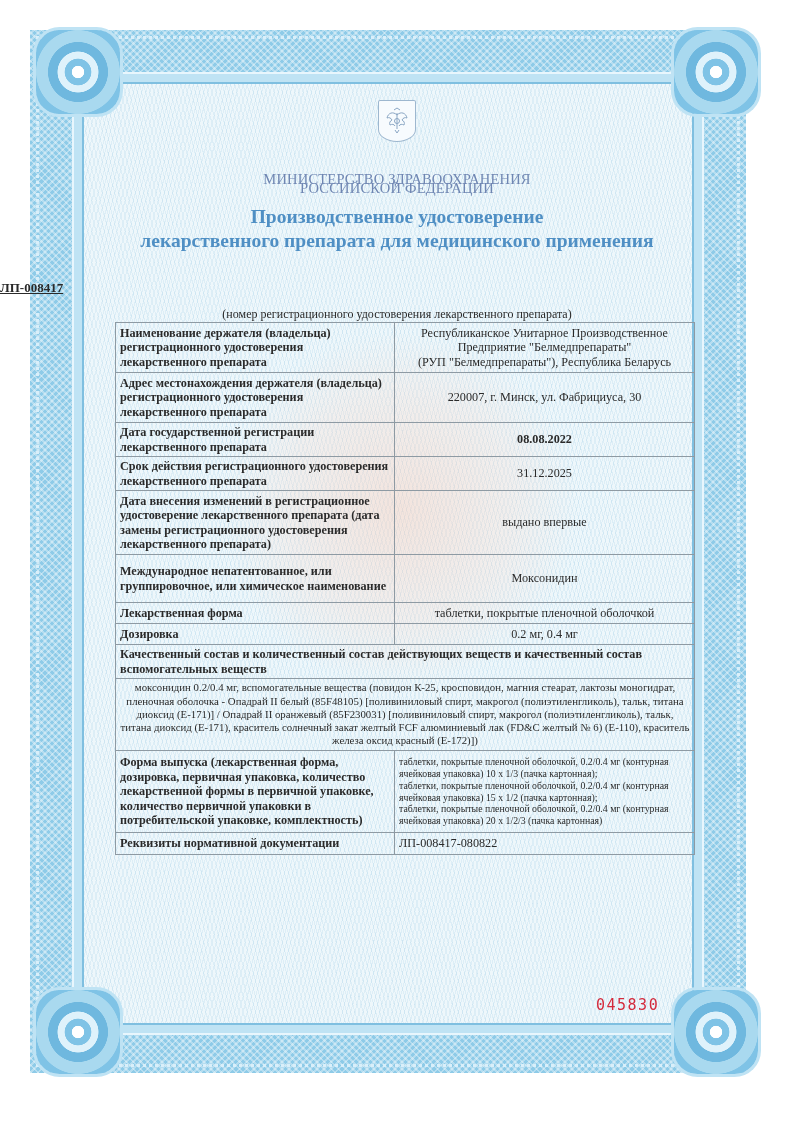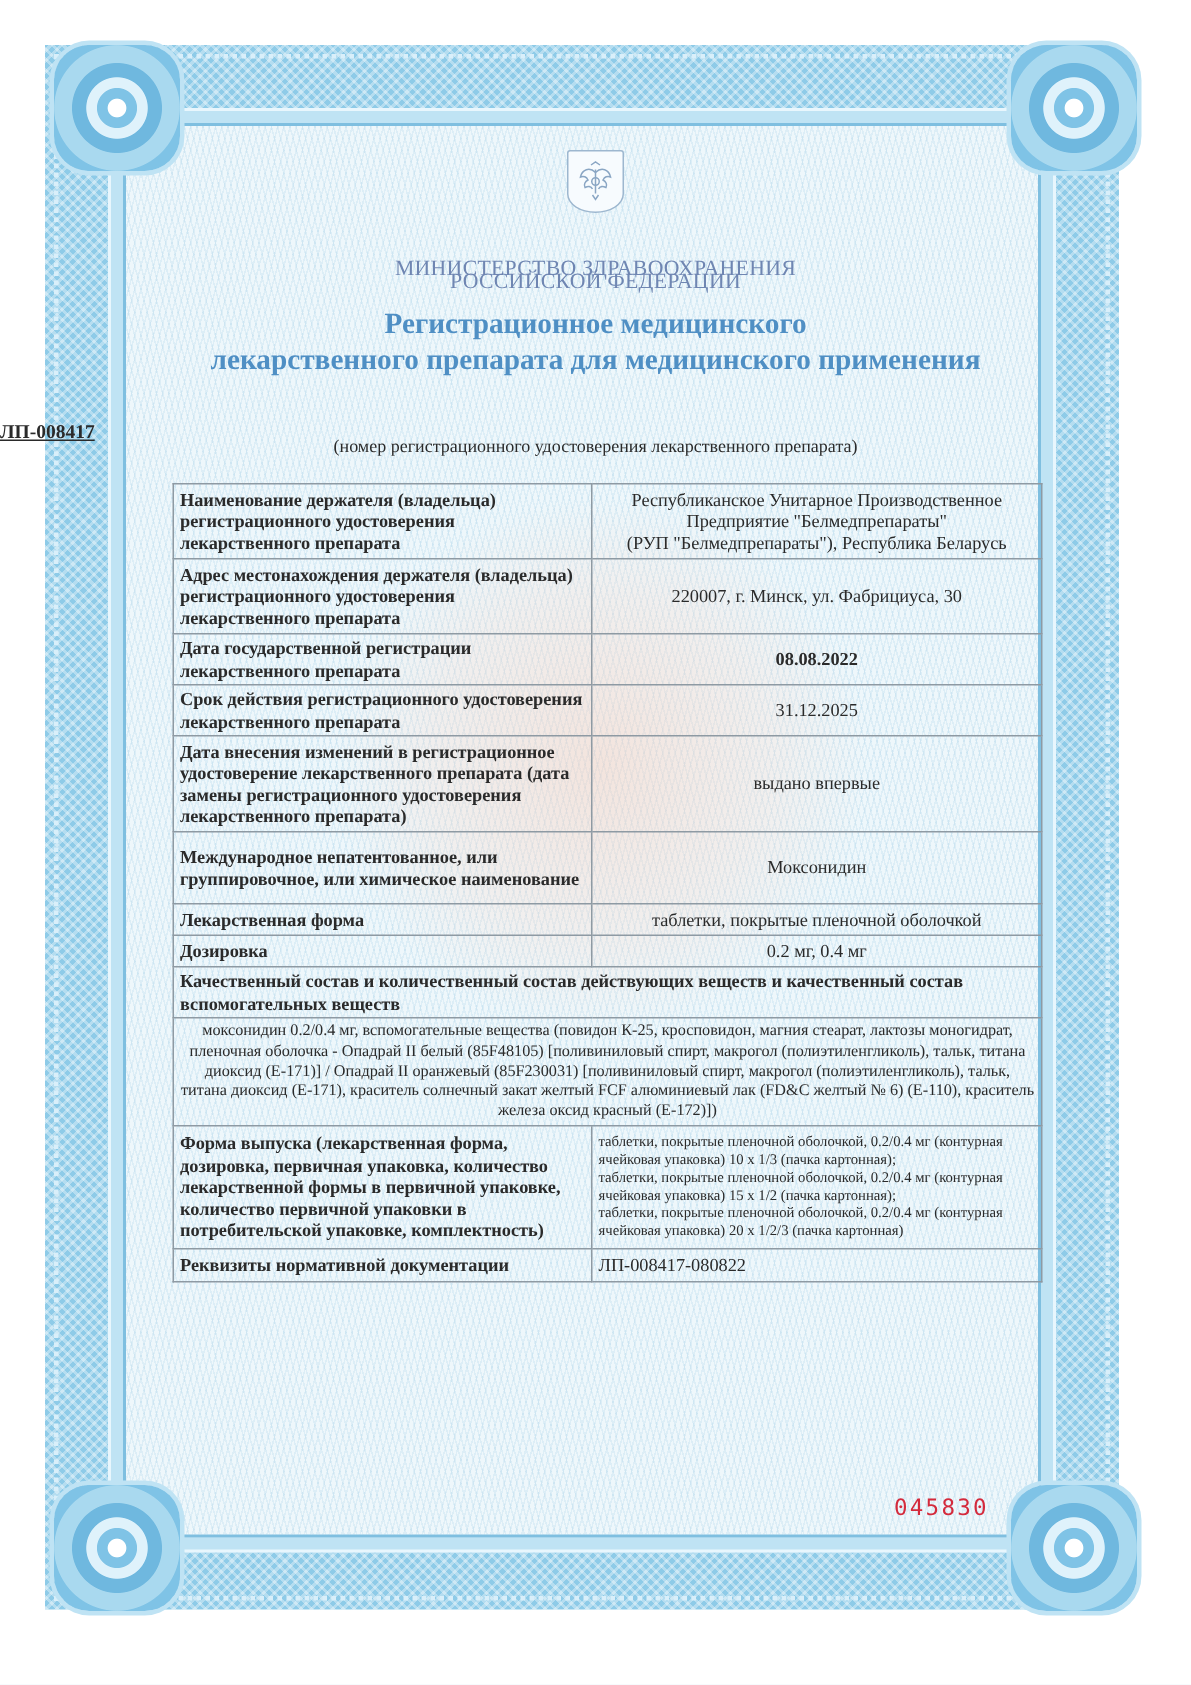--- a/index.html
+++ b/index.html
@@ -63,21 +63,21 @@
     color: #4f8fc4; font-size: 19.5px; line-height: 24px;
   }
   .title.l1 { top: 205px; }
   .title.l2 { top: 229px; }
 
   .regnum {
     position: absolute; left: 0; width: 794px; top: 280px; text-align: left;
     font-weight: bold; font-size: 13px; text-decoration: underline; color: #2a2a2a;
   }
   .regnum-caption {
-    position: absolute; left: 0; width: 794px; top: 290px; text-align: center;
+    position: absolute; left: 0; width: 794px; top: 307px; text-align: center;
     font-size: 12px; color: #2a2a2a;
   }
 
   table.cert {
     position: absolute; left: 115px; top: 322px; width: 580px;
     border-collapse: collapse; font-size: 12.2px; line-height: 14.4px;
   }
   table.cert td { border: 1px solid #8e9aa3; vertical-align: middle; padding: 1px 4px; }
   table.cert td.lbl { width: 270px; font-weight: bold; text-align: left; }
   table.cert td.val { text-align: center; }
@@ -113,21 +113,21 @@
       <path d="M13 8 C9 4 4 6 3 11 C5 10 7 11 8 13 C6 14 5 16 6 18 C8 17 10 17 11 19"></path>
       <path d="M13 8 C17 4 22 6 23 11 C21 10 19 11 18 13 C20 14 21 16 20 18 C18 17 16 17 15 19"></path>
       <circle cx="13" cy="14" r="2.5"></circle>
       <path d="M10 3 L13 1 L16 3"></path>
       <path d="M11 23 L13 26 L15 23"></path>
     </g>
   </svg>
 </div>
 <div class="ministry l1">МИНИСТЕРСТВО ЗДРАВООХРАНЕНИЯ</div>
 <div class="ministry l2">РОССИЙСКОЙ ФЕДЕРАЦИИ</div>
-<div class="title l1">Регистрационное медицинского</div>
+<div class="title l1">Производственное удостоверение</div>
 <div class="title l2">лекарственного препарата для медицинского применения</div>
 
 <div class="regnum">ЛП-008417</div>
 <div class="regnum-caption">(номер регистрационного удостоверения лекарственного препарата)</div>
 
 <table class="cert">
   <tbody>
       <tr style="height:50px">
     <td class="lbl">Наименование держателя (владельца) регистрационного удостоверения лекарственного препарата</td>
     <td class="val">

